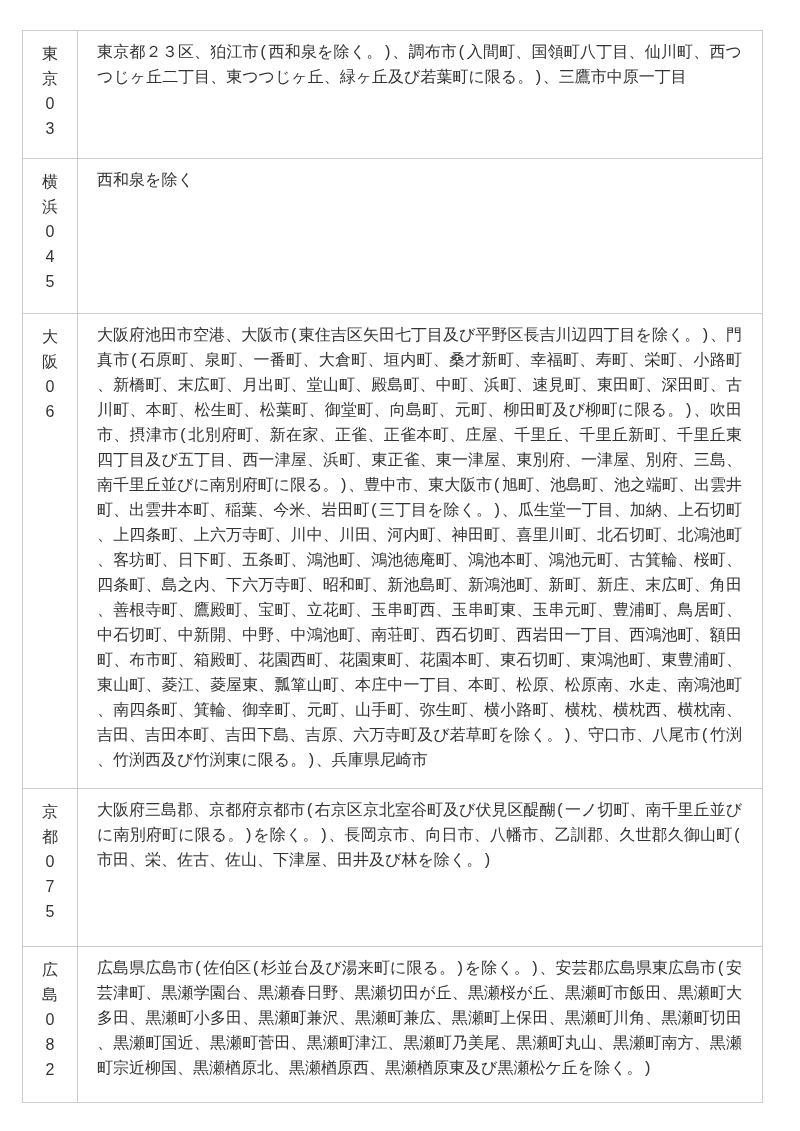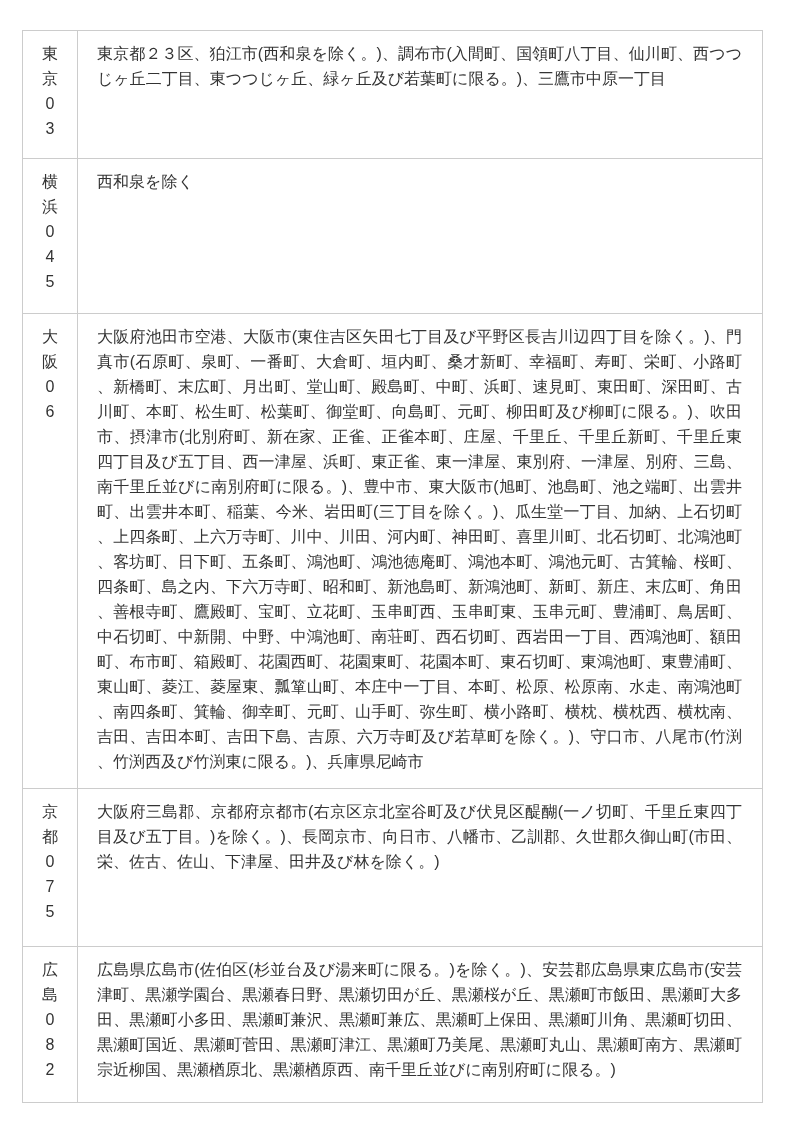--- a/index.html
+++ b/index.html
@@ -38,20 +38,21 @@
     padding: 10px 0 10px 0;
     letter-spacing: 0;
   }
   td.desc-cell {
     padding: 10px 20px 10px 19px;
     text-align: justify;
     text-justify: inter-ideograph;
     word-break: break-all;
     overflow-wrap: anywhere;
     line-break: anywhere;
+    font-family: Liberation Mono, monospace;
   }
   tr.row-1 { height: 128px; }
   tr.row-2 { height: 155px; }
   tr.row-3 { height: 475px; }
   tr.row-4 { height: 158px; }
   tr.row-5 { height: 156px; }
 </style>
 </head>
 <body>
 
@@ -79,25 +80,25 @@
 0
 6</td>
         <td class="desc-cell">大阪府池田市空港、大阪市(東住吉区矢田七丁目及び平野区長吉川辺四丁目を除く。)、門真市(石原町、泉町、一番町、大倉町、垣内町、桑才新町、幸福町、寿町、栄町、小路町、新橋町、末広町、月出町、堂山町、殿島町、中町、浜町、速見町、東田町、深田町、古川町、本町、松生町、松葉町、御堂町、向島町、元町、柳田町及び柳町に限る。)、吹田市、摂津市(北別府町、新在家、正雀、正雀本町、庄屋、千里丘、千里丘新町、千里丘東四丁目及び五丁目、西一津屋、浜町、東正雀、東一津屋、東別府、一津屋、別府、三島、南千里丘並びに南別府町に限る。)、豊中市、東大阪市(旭町、池島町、池之端町、出雲井町、出雲井本町、稲葉、今米、岩田町(三丁目を除く。)、瓜生堂一丁目、加納、上石切町、上四条町、上六万寺町、川中、川田、河内町、神田町、喜里川町、北石切町、北鴻池町、客坊町、日下町、五条町、鴻池町、鴻池徳庵町、鴻池本町、鴻池元町、古箕輪、桜町、四条町、島之内、下六万寺町、昭和町、新池島町、新鴻池町、新町、新庄、末広町、角田、善根寺町、鷹殿町、宝町、立花町、玉串町西、玉串町東、玉串元町、豊浦町、鳥居町、中石切町、中新開、中野、中鴻池町、南荘町、西石切町、西岩田一丁目、西鴻池町、額田町、布市町、箱殿町、花園西町、花園東町、花園本町、東石切町、東鴻池町、東豊浦町、東山町、菱江、菱屋東、瓢箪山町、本庄中一丁目、本町、松原、松原南、水走、南鴻池町、南四条町、箕輪、御幸町、元町、山手町、弥生町、横小路町、横枕、横枕西、横枕南、吉田、吉田本町、吉田下島、吉原、六万寺町及び若草町を除く。)、守口市、八尾市(竹渕、竹渕西及び竹渕東に限る。)、兵庫県尼崎市</td>
       </tr>
       <tr class="row-4">
         <td class="code-cell">京
 都
 0
 7
 5</td>
-        <td class="desc-cell">大阪府三島郡、京都府京都市(右京区京北室谷町及び伏見区醍醐(一ノ切町、千里丘東四丁目及び五丁目。)を除く。)、長岡京市、向日市、八幡市、乙訓郡、久世郡久御山町(市田、栄、佐古、佐山、下津屋、田井及び林を除く。)</td>
+        <td class="desc-cell">大阪府三島郡、京都府京都市(右京区京北室谷町及び伏見区醍醐(一ノ切町、南千里丘並びに南別府町に限る。)を除く。)、長岡京市、向日市、八幡市、乙訓郡、久世郡久御山町(市田、栄、佐古、佐山、下津屋、田井及び林を除く。)</td>
       </tr>
       <tr class="row-5">
         <td class="code-cell">広
 島
 0
 8
 2</td>
-        <td class="desc-cell">広島県広島市(佐伯区(杉並台及び湯来町に限る。)を除く。)、安芸郡広島県東広島市(安芸津町、黒瀬学園台、黒瀬春日野、黒瀬切田が丘、黒瀬桜が丘、黒瀬町市飯田、黒瀬町大多田、黒瀬町小多田、黒瀬町兼沢、黒瀬町兼広、黒瀬町上保田、黒瀬町川角、黒瀬町切田、黒瀬町国近、黒瀬町菅田、黒瀬町津江、黒瀬町乃美尾、黒瀬町丸山、黒瀬町南方、黒瀬町宗近柳国、黒瀬楢原北、黒瀬楢原西、南千里丘並びに南別府町に限る。)</td>
+        <td class="desc-cell">広島県広島市(佐伯区(杉並台及び湯来町に限る。)を除く。)、安芸郡広島県東広島市(安芸津町、黒瀬学園台、黒瀬春日野、黒瀬切田が丘、黒瀬桜が丘、黒瀬町市飯田、黒瀬町大多田、黒瀬町小多田、黒瀬町兼沢、黒瀬町兼広、黒瀬町上保田、黒瀬町川角、黒瀬町切田、黒瀬町国近、黒瀬町菅田、黒瀬町津江、黒瀬町乃美尾、黒瀬町丸山、黒瀬町南方、黒瀬町宗近柳国、黒瀬楢原北、黒瀬楢原西、黒瀬楢原東及び黒瀬松ケ丘を除く。)</td>
       </tr>
     </tbody>
   </table>
 </div>
 
 </body></html>

